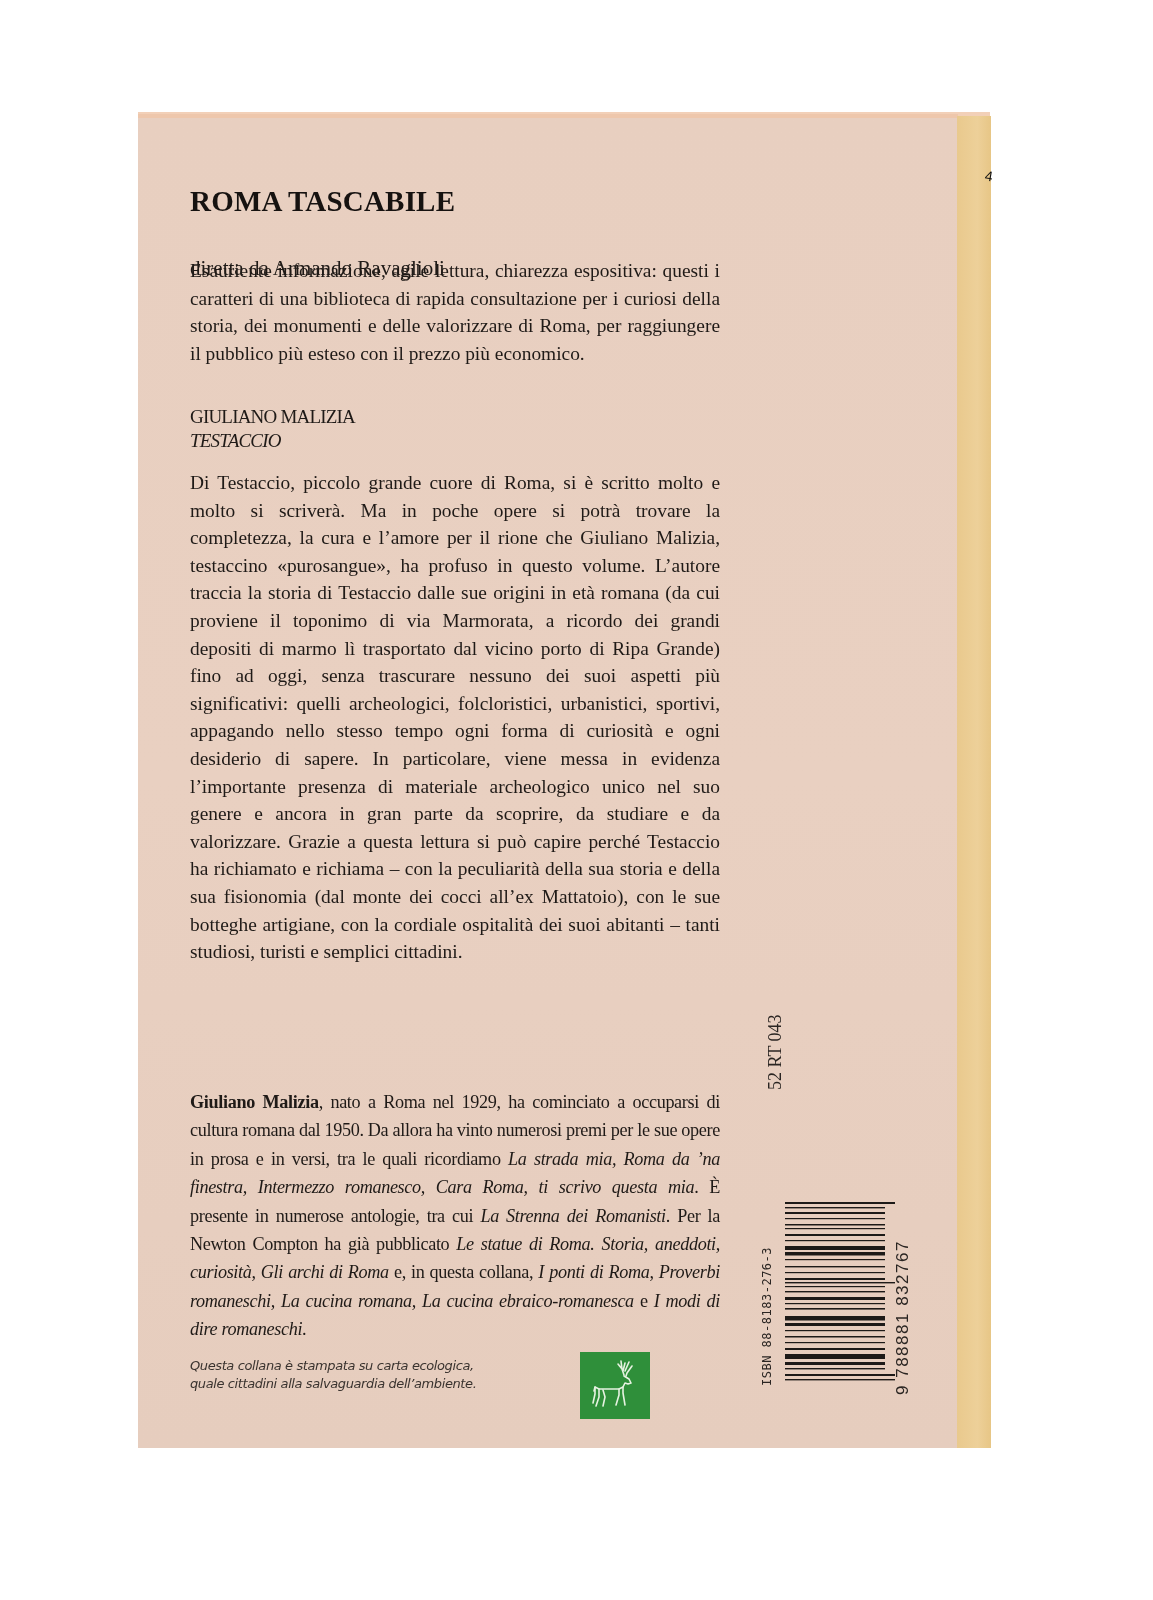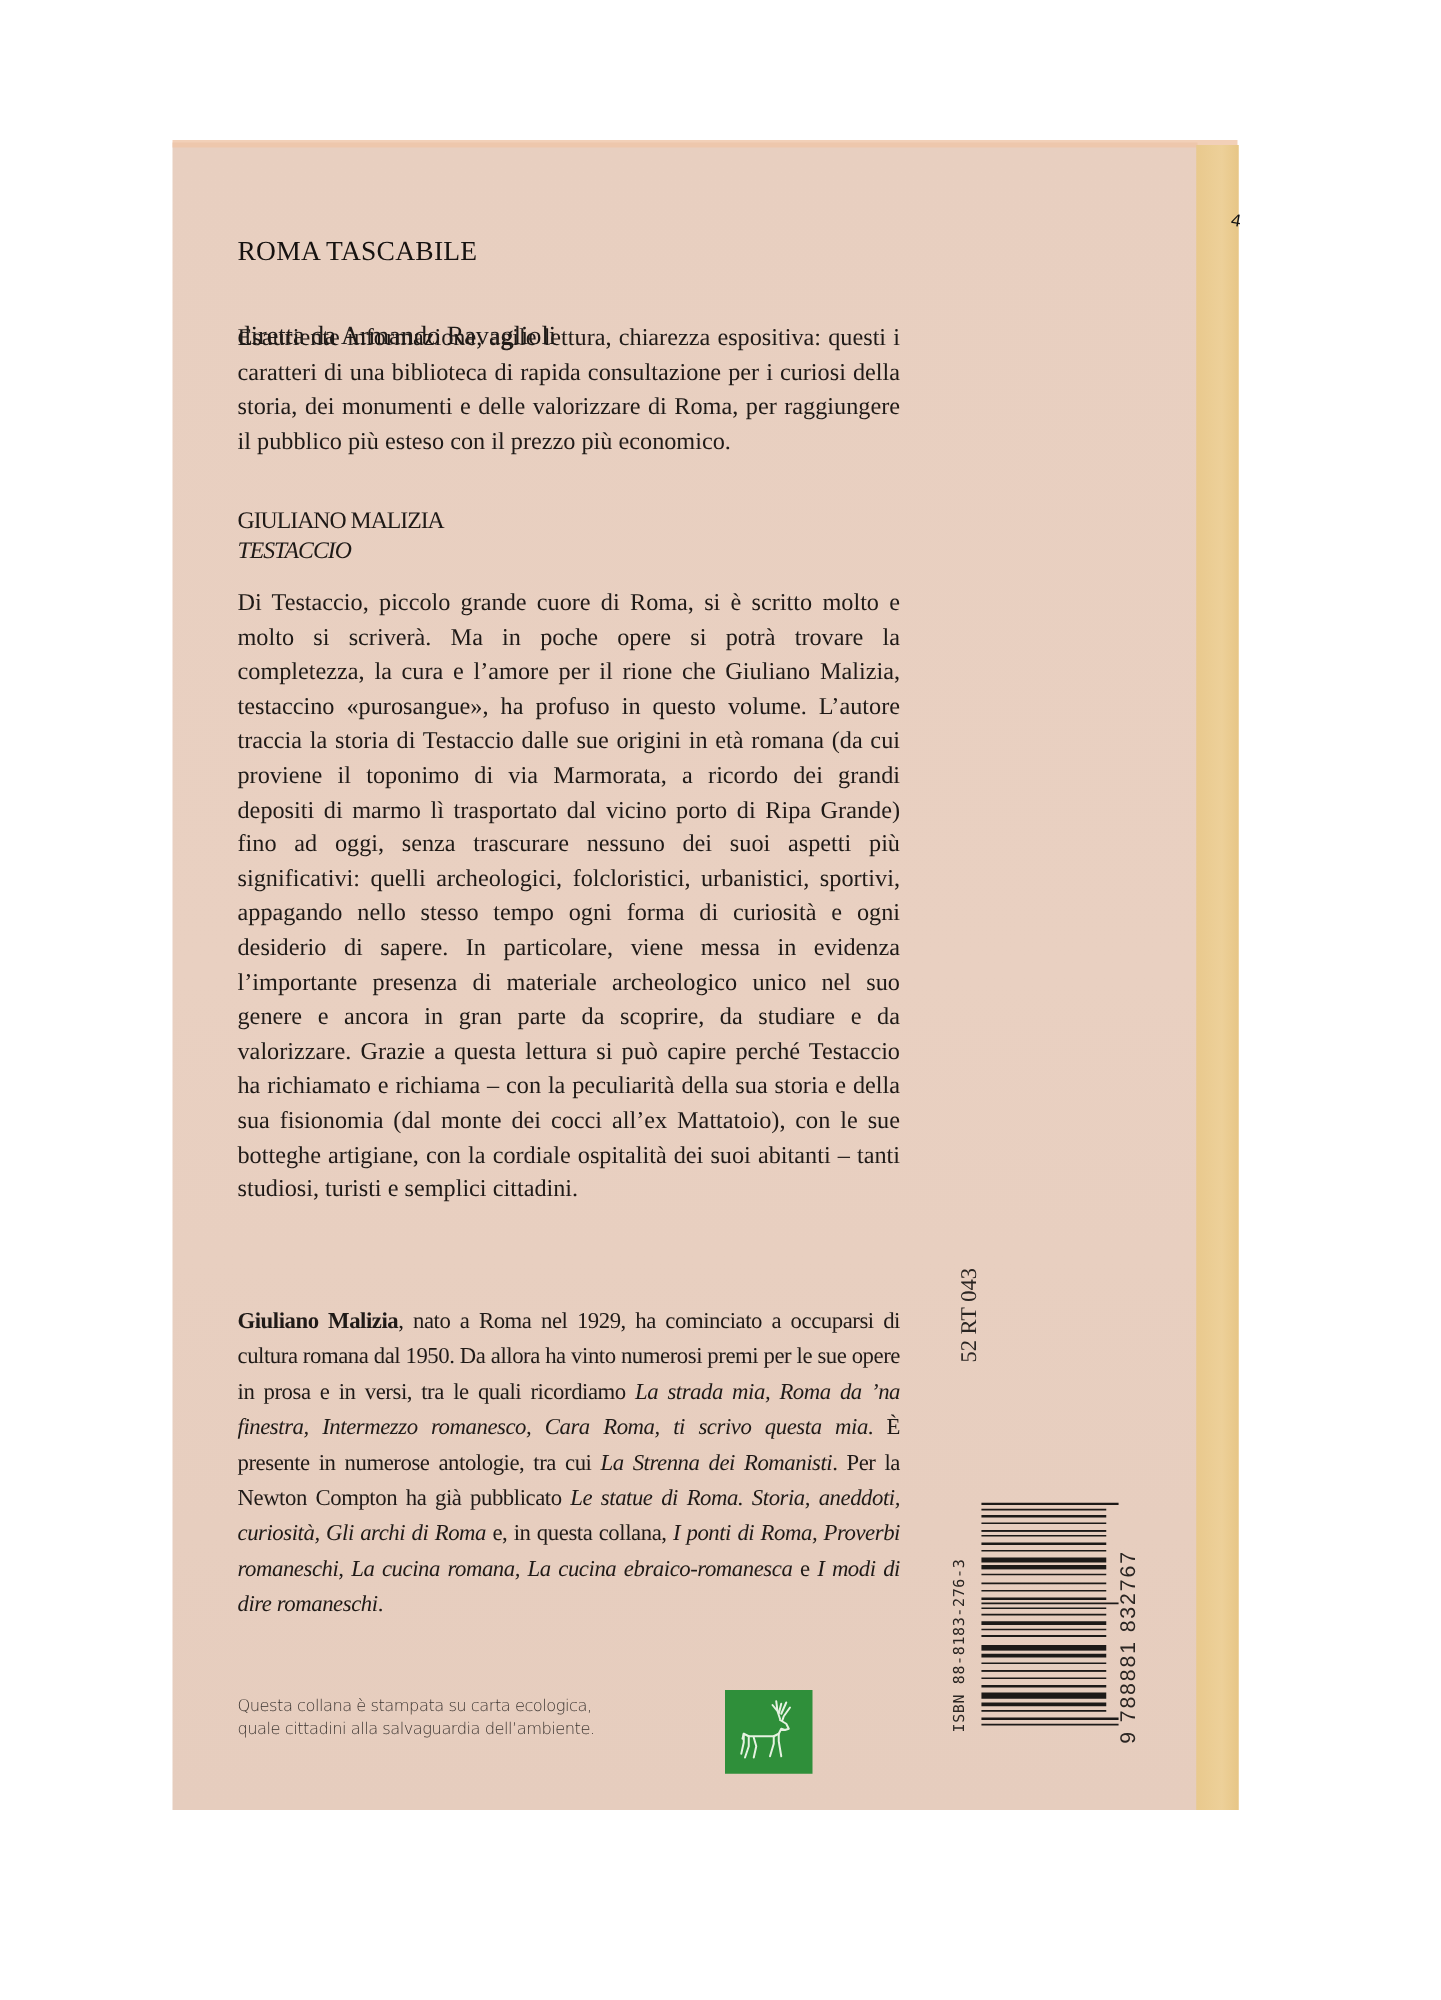--- a/index.html
+++ b/index.html
@@ -49,23 +49,23 @@
       color: #111;
       transform: rotate(10deg);
     }
     .content {
       position: absolute;
       left: 190px;
       width: 530px;
     }
     .series-title {
       top: 186px;
-      font-size: 22px;
+      font-size: 29px;
       letter-spacing: 0.2px;
-      font-weight: normal;
+      font-weight: bold;
       color: #161210;
       margin: 0;
       line-height: 30px;
     }
     .series-editor {
       top: 217px;
       font-size: 21px;
       line-height: 26px;
       margin-top: 38px;
     }
@@ -88,37 +88,38 @@
       top: 429px;
       font-size: 19px;
       line-height: 24px;
       letter-spacing: -0.8px;
       font-style: italic;
     }
     .para-main {
       top: 469px;
     }
     .para-bio {
-      top: 1042px;
+      top: 1088px;
       font-size: 18.2px;
       line-height: 28.4px;
       letter-spacing: -0.35px;
     }
     .para-bio b {
       font-weight: bold;
     }
     .para-bio i {
       font-style: italic;
     }
     .eco-note {
       position: absolute;
       left: 190px;
       top: 1357px;
       width: 380px;
       font-family: "DejaVu Sans", sans-serif;
+      font-style: italic;
       font-size: 13px;
       line-height: 18px;
       letter-spacing: -0.4px;
       color: #3a332f;
       font-weight: 300;
     }
     .eco-logo {
       position: absolute;
       left: 580px;
       top: 1352px;

